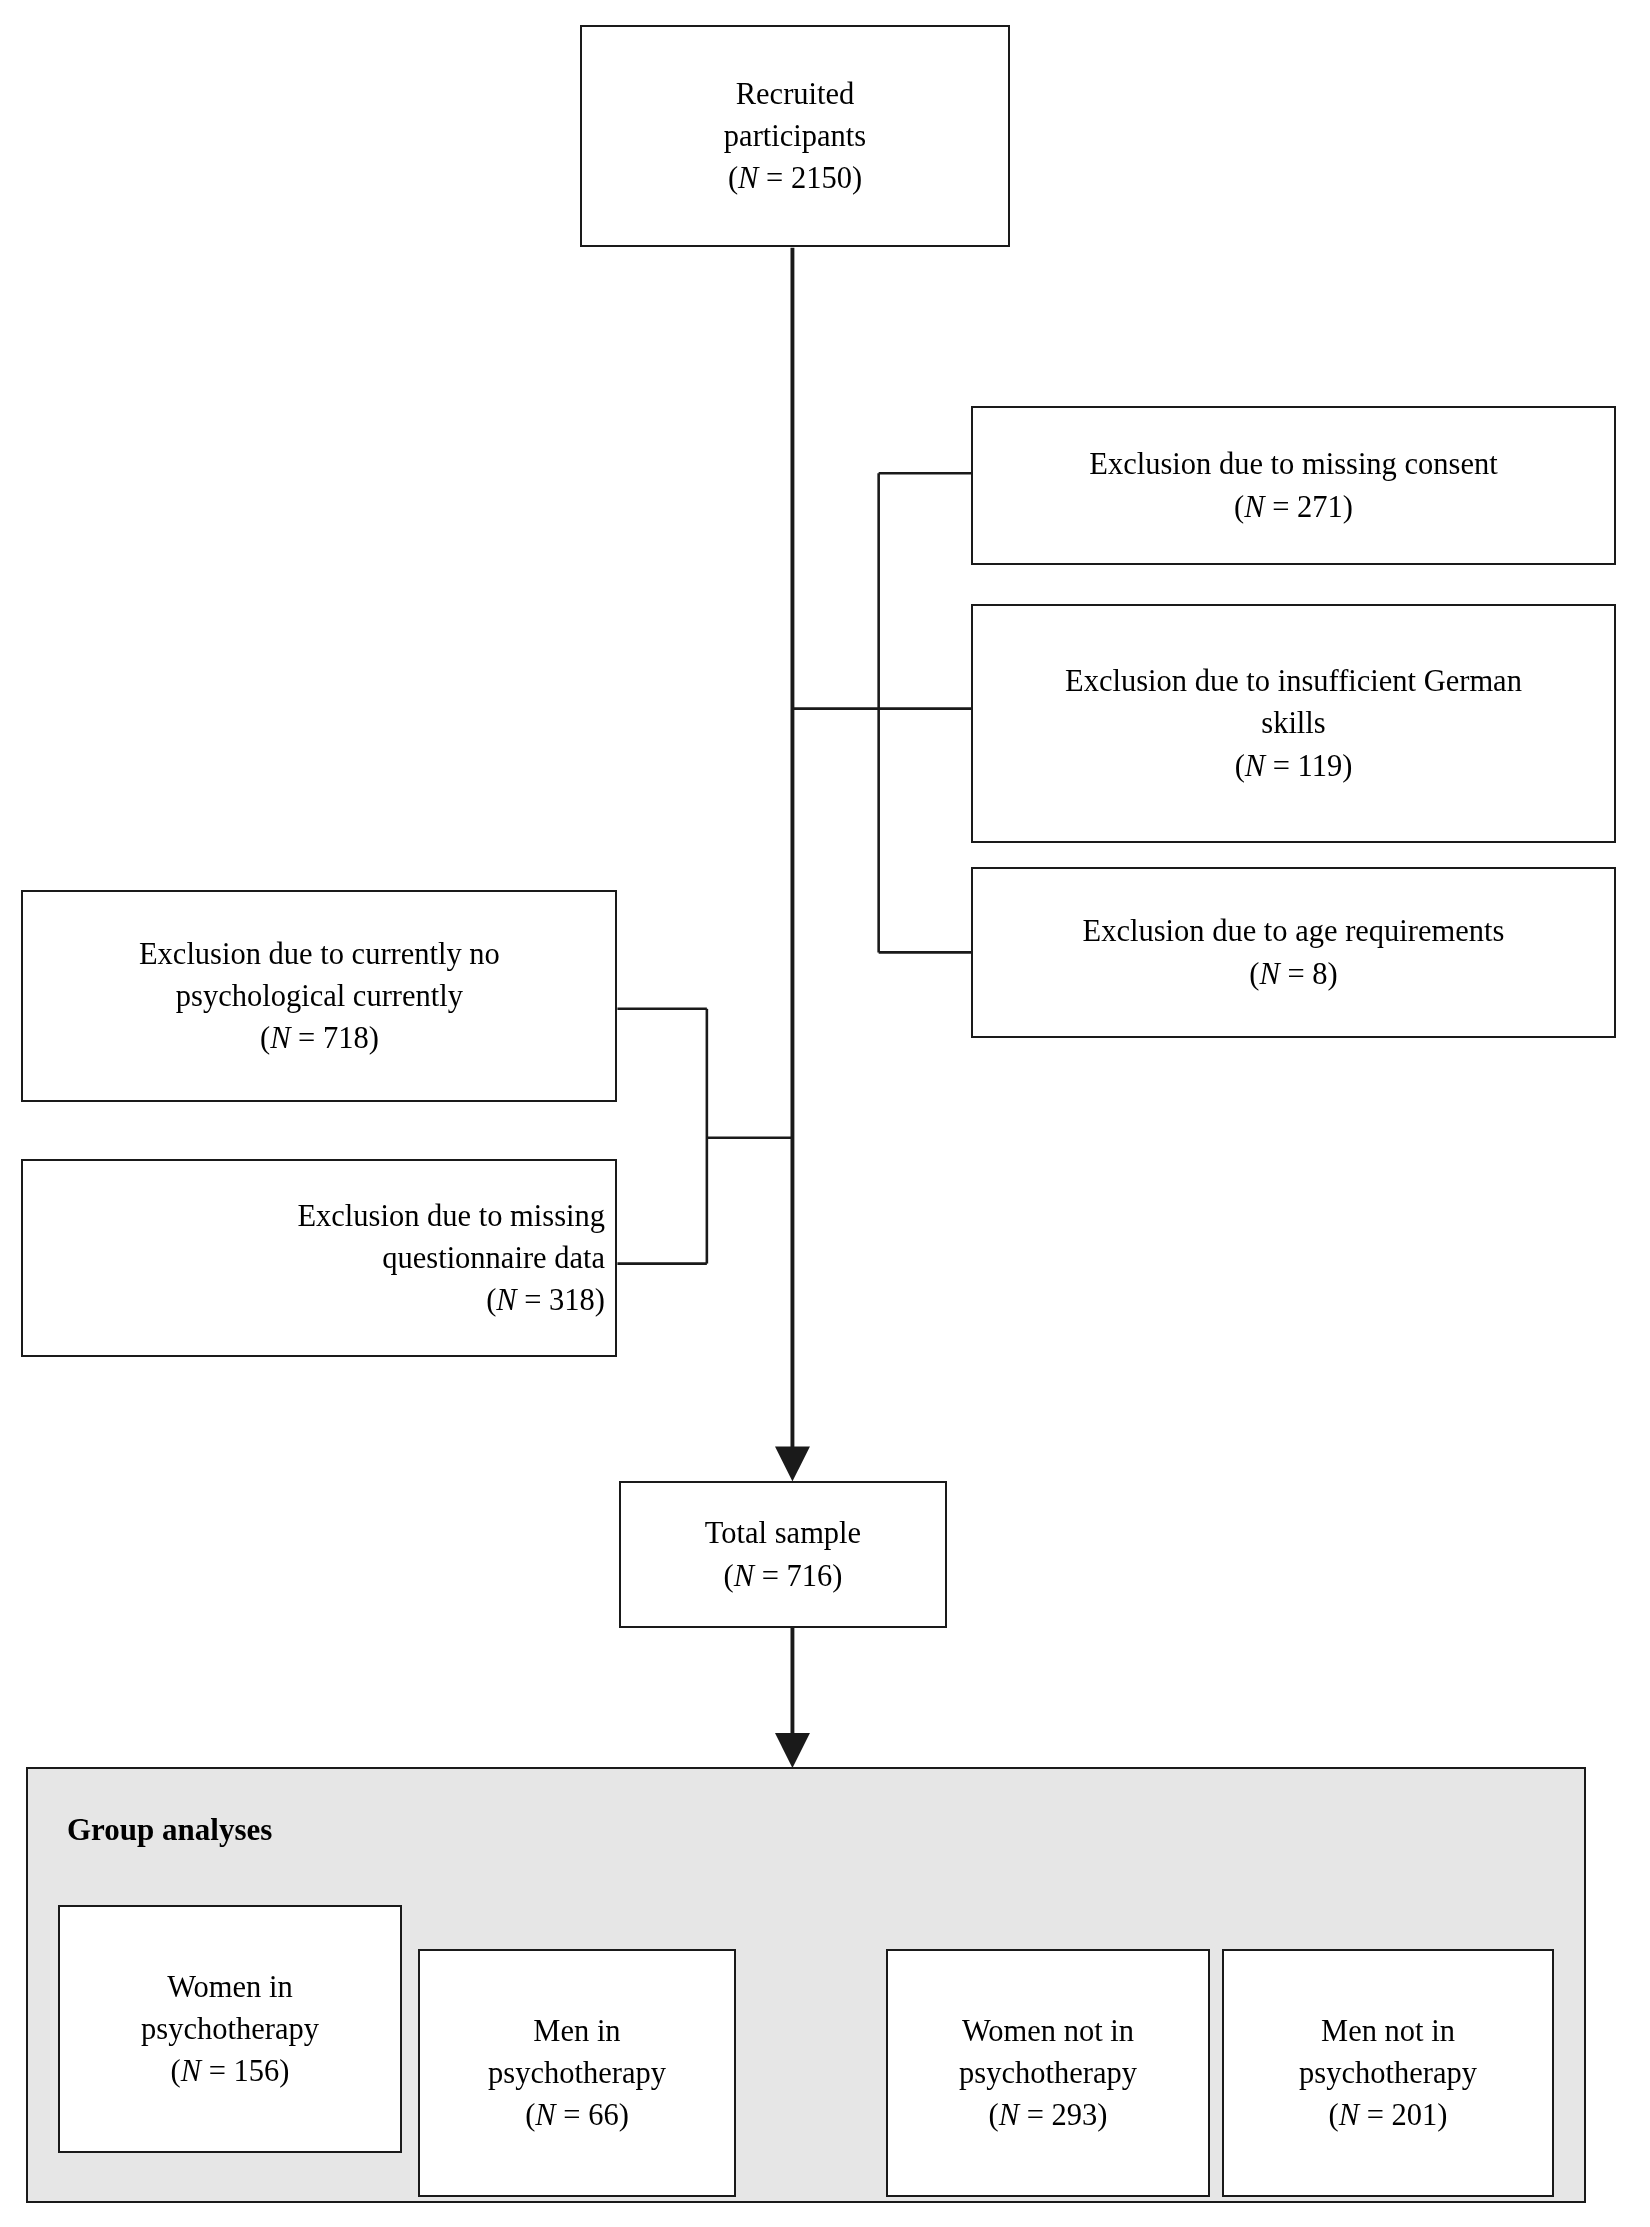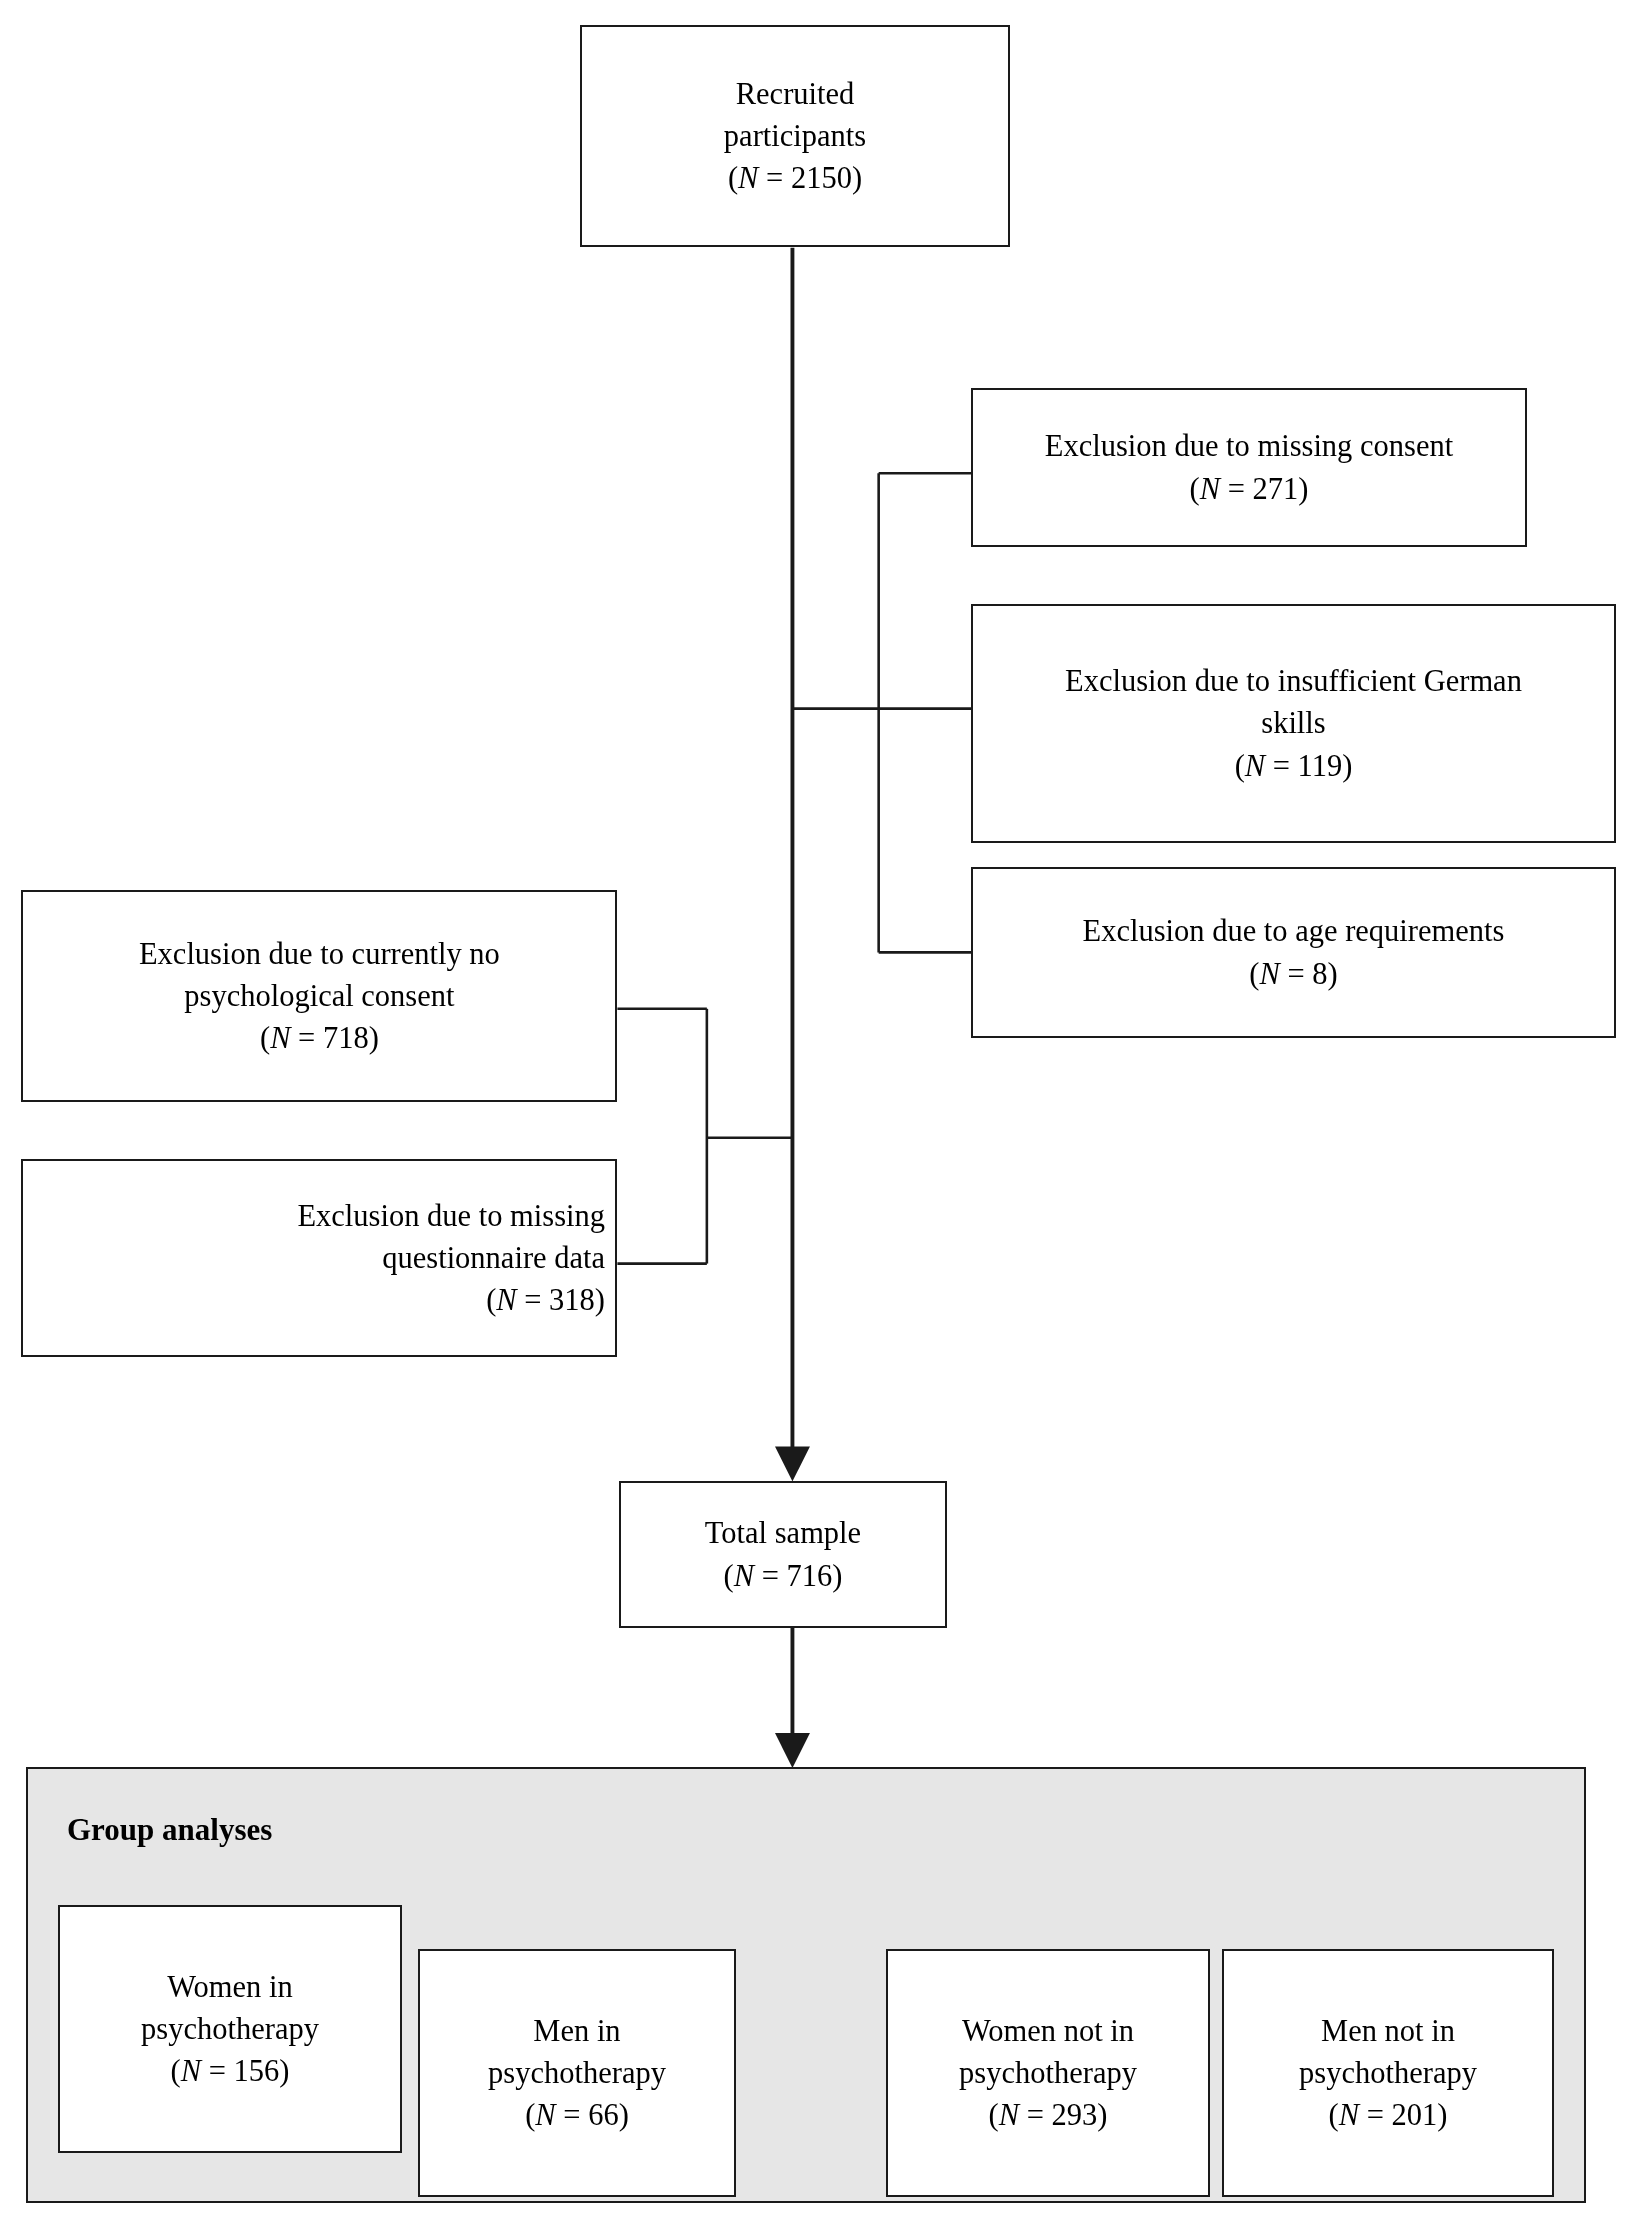--- a/index.html
+++ b/index.html
@@ -87,39 +87,39 @@
       <line x1="1222" y1="2731" x2="2123" y2="2975" marker-end="url(#dashArrow)"></line>
     </g>
   </svg>
 
   <div class="node" style="left:580px;top:25px;width:430px;height:222px;">
     <span class="ln">Recruited</span>
     <span class="ln">participants</span>
     <span class="ln">(<span class="nvar">N</span> = 2150)</span>
   </div>
 
-  <div class="node" style="left:971px;top:388px;width:556px;height:159px;">
+  <div class="node" style="left:971px;top:406px;width:645px;height:159px;">
     <span class="ln">Exclusion due to missing consent</span>
     <span class="ln">(<span class="nvar">N</span> = 271)</span>
   </div>
 
   <div class="node" style="left:971px;top:604px;width:645px;height:239px;">
     <span class="ln">Exclusion due to insufficient German</span>
     <span class="ln">skills</span>
     <span class="ln">(<span class="nvar">N</span> = 119)</span>
   </div>
 
   <div class="node" style="left:971px;top:867px;width:645px;height:171px;">
     <span class="ln">Exclusion due to age requirements</span>
     <span class="ln">(<span class="nvar">N</span> = 8)</span>
   </div>
 
   <div class="node" style="left:21.4px;top:890px;width:596px;height:212px;">
     <span class="ln">Exclusion due to currently no</span>
-    <span class="ln">psychological consent</span>
+    <span class="ln">psychological currently</span>
     <span class="ln">(<span class="nvar">N</span> = 718)</span>
   </div>
 
   <div class="node" style="left:21.4px;top:1159px;width:596px;height:198px;align-items:flex-end;">
     <span class="ln">Exclusion due to missing</span>
     <span class="ln">questionnaire data</span>
     <span class="ln">(<span class="nvar">N</span> = 318)</span>
   </div>
 
   <div class="node" style="left:619px;top:1481px;width:328px;height:147px;">

